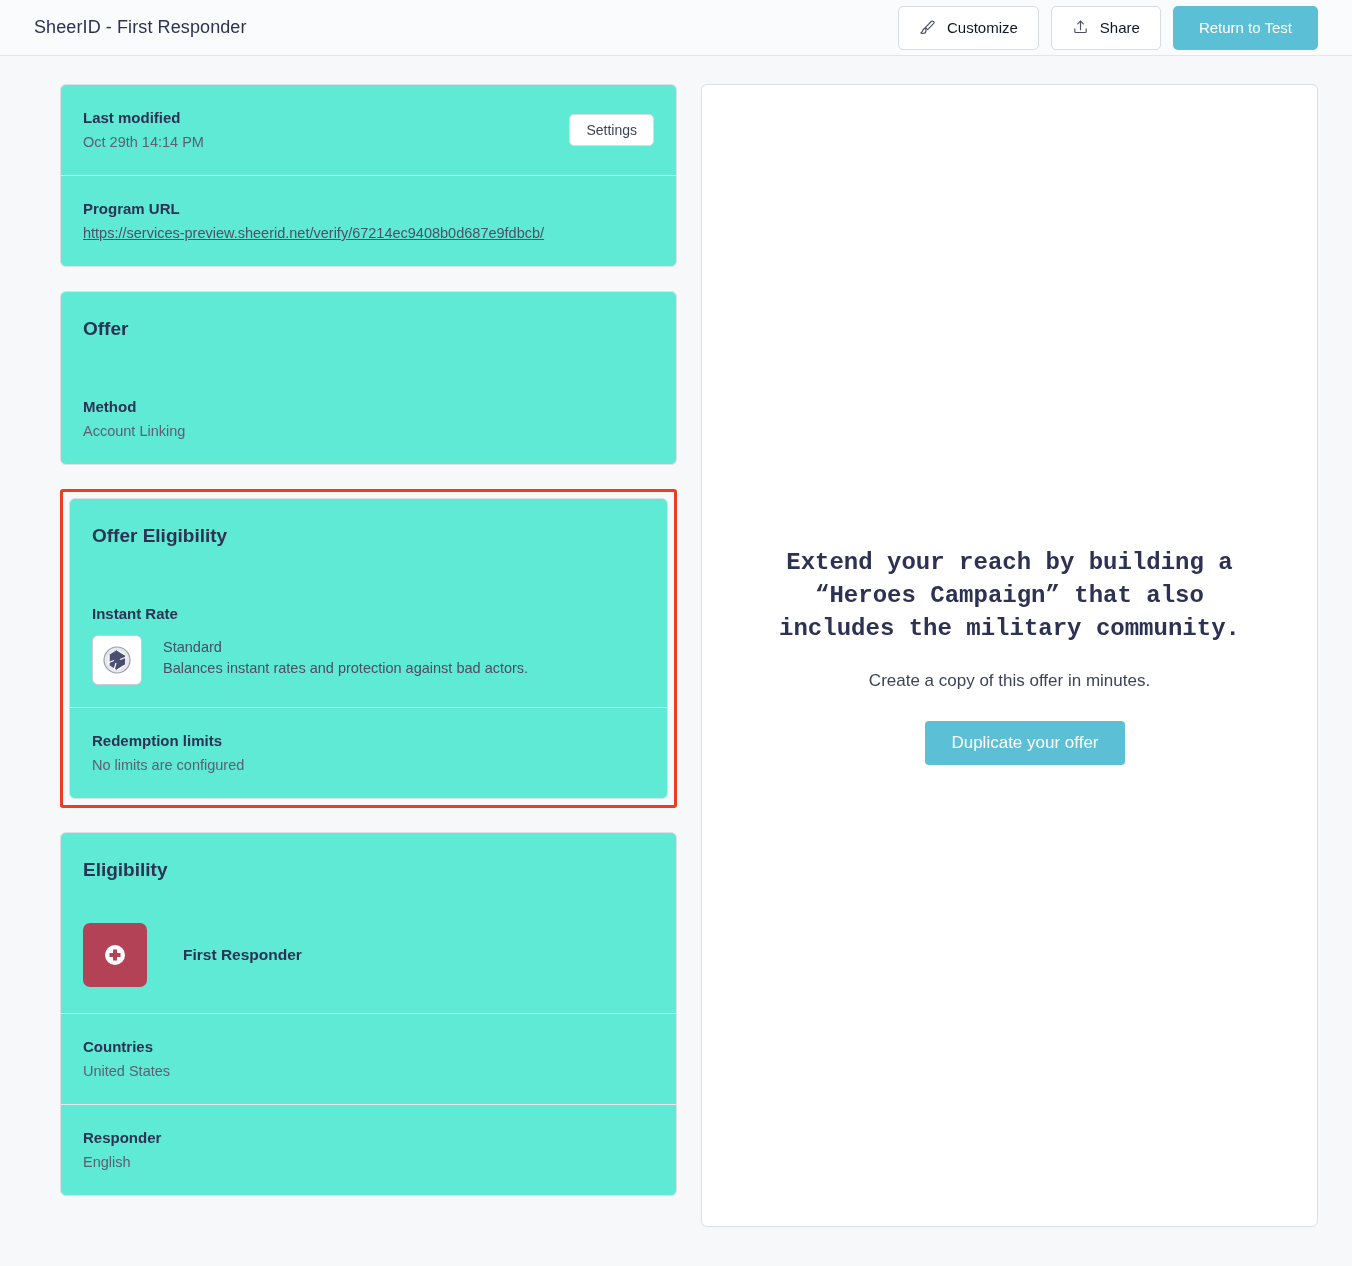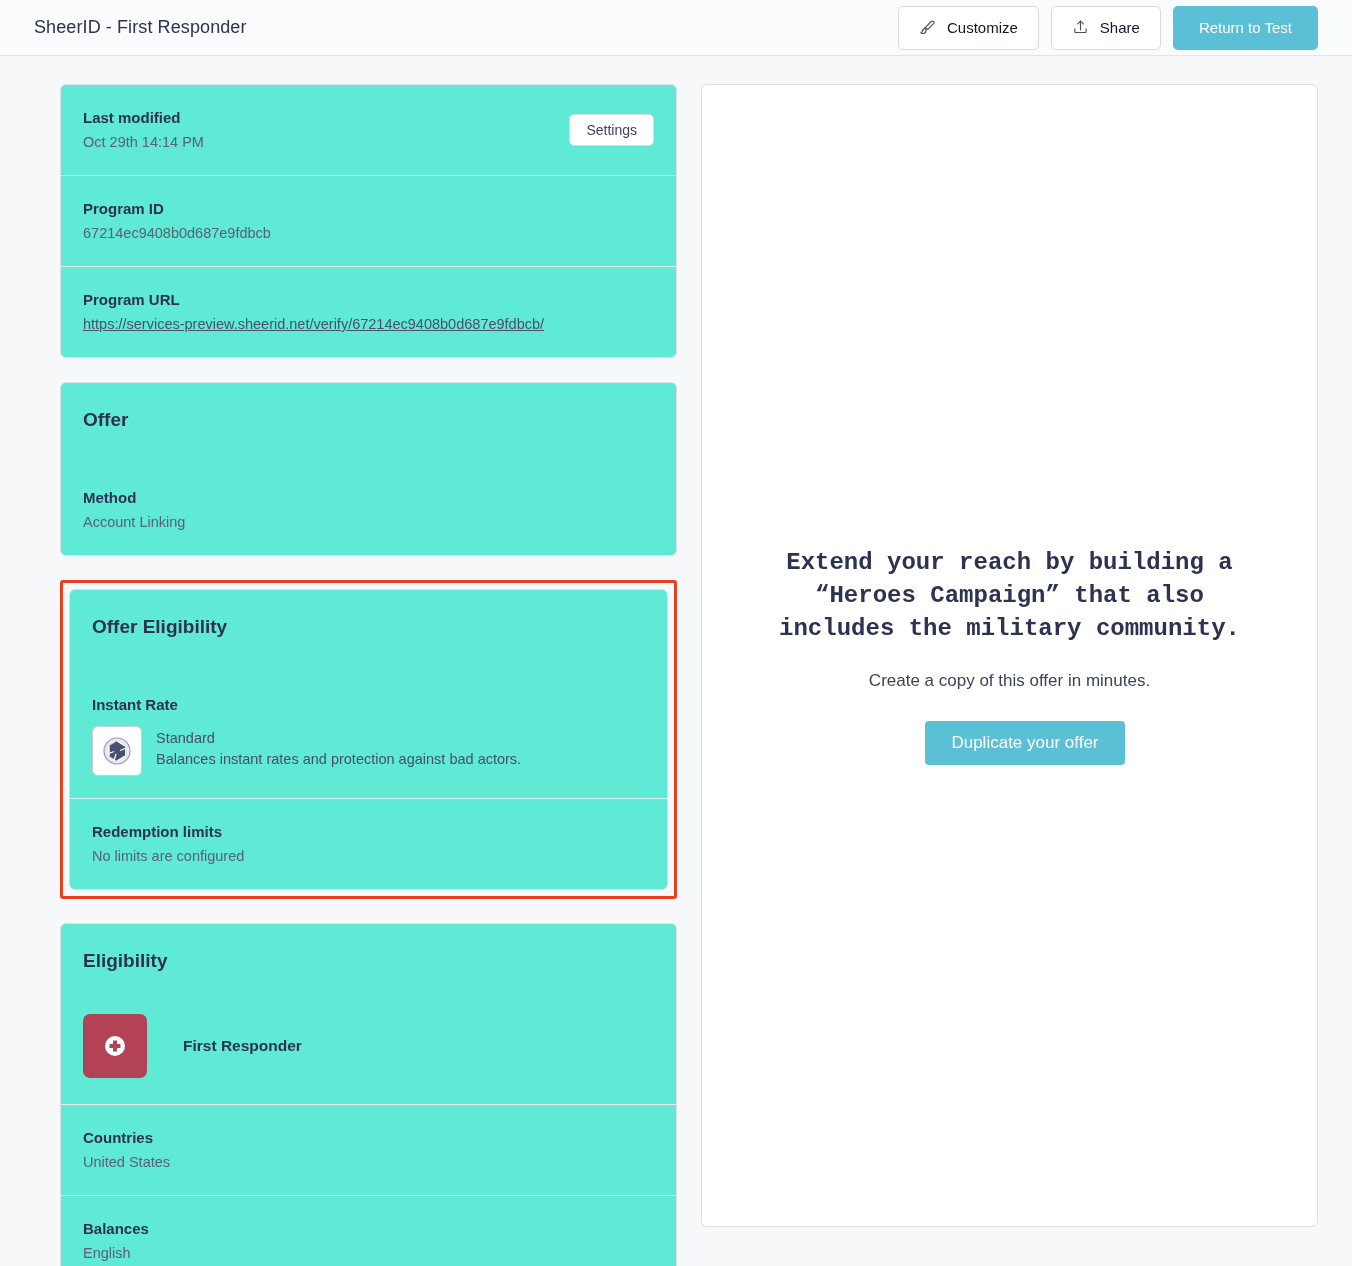--- a/index.html
+++ b/index.html
@@ -139,21 +139,21 @@
   
   .highlight {
     border: 3px solid #e8401f;
     border-radius: 3px;
     padding: 6px;
     margin-bottom: 24px;
   }
   .highlight .card { margin-bottom: 0; }
 
   
-  .rate-block { display: flex; align-items: flex-start; gap: 0; margin-top: 10px; }
+  .rate-block { display: flex; align-items: flex-start; gap: 7px; margin-top: 10px; }
   .rate-icon {
     width: 50px; height: 50px; flex: none;
     border: 1px solid #c9ccd6;
     border-radius: 6px;
     display: flex; align-items: center; justify-content: center;
     background: #ffffff;
   }
   .rate-text { margin-left: 14px; padding-top: 2px; }
   .rate-title { font-size: 14.5px; color: #4a4f63; line-height: 21px; }
   .rate-desc  { font-size: 14.5px; color: #4a4f63; line-height: 21px; }
@@ -253,24 +253,20 @@
   <div class="col-left">
 
     <div class="card">
 
       <div class="row">
         <div class="row-label">Last modified</div>
         <div class="row-value">Oct 29th 14:14 PM</div>
         <button class="settings-btn">Settings</button>
       </div>
 
-      <div class="row">
-        <div class="row-label">Program ID</div>
-        <div class="row-value">67214ec9408b0d687e9fdbcb</div>
-      </div>
 
       <div class="row">
         <div class="row-label">Program URL</div>
         <a class="row-link">https://services-preview.sheerid.net/verify/67214ec9408b0d687e9fdbcb/</a>
       </div>
     </div>
 
     <div class="card">
       <div class="section-head">Offer</div>
       <div class="row">
@@ -323,21 +319,21 @@
         </div>
         <div class="elig-name">First Responder</div>
       </div>
 
       <div class="row" style="border-top:1px solid #e6e8ed;">
         <div class="row-label">Countries</div>
         <div class="row-value">United States</div>
       </div>
 
       <div class="row">
-        <div class="row-label">Balances</div>
+        <div class="row-label">Responder</div>
         <div class="row-value">English</div>
       </div>
     </div>
 
   </div>
 
   <div class="col-right">
     <div class="promo">
       <div class="promo-title">Extend your reach by building a “Heroes Campaign” that also includes the military community.</div>
       <div class="promo-sub">Create a copy of this offer in minutes.</div>

